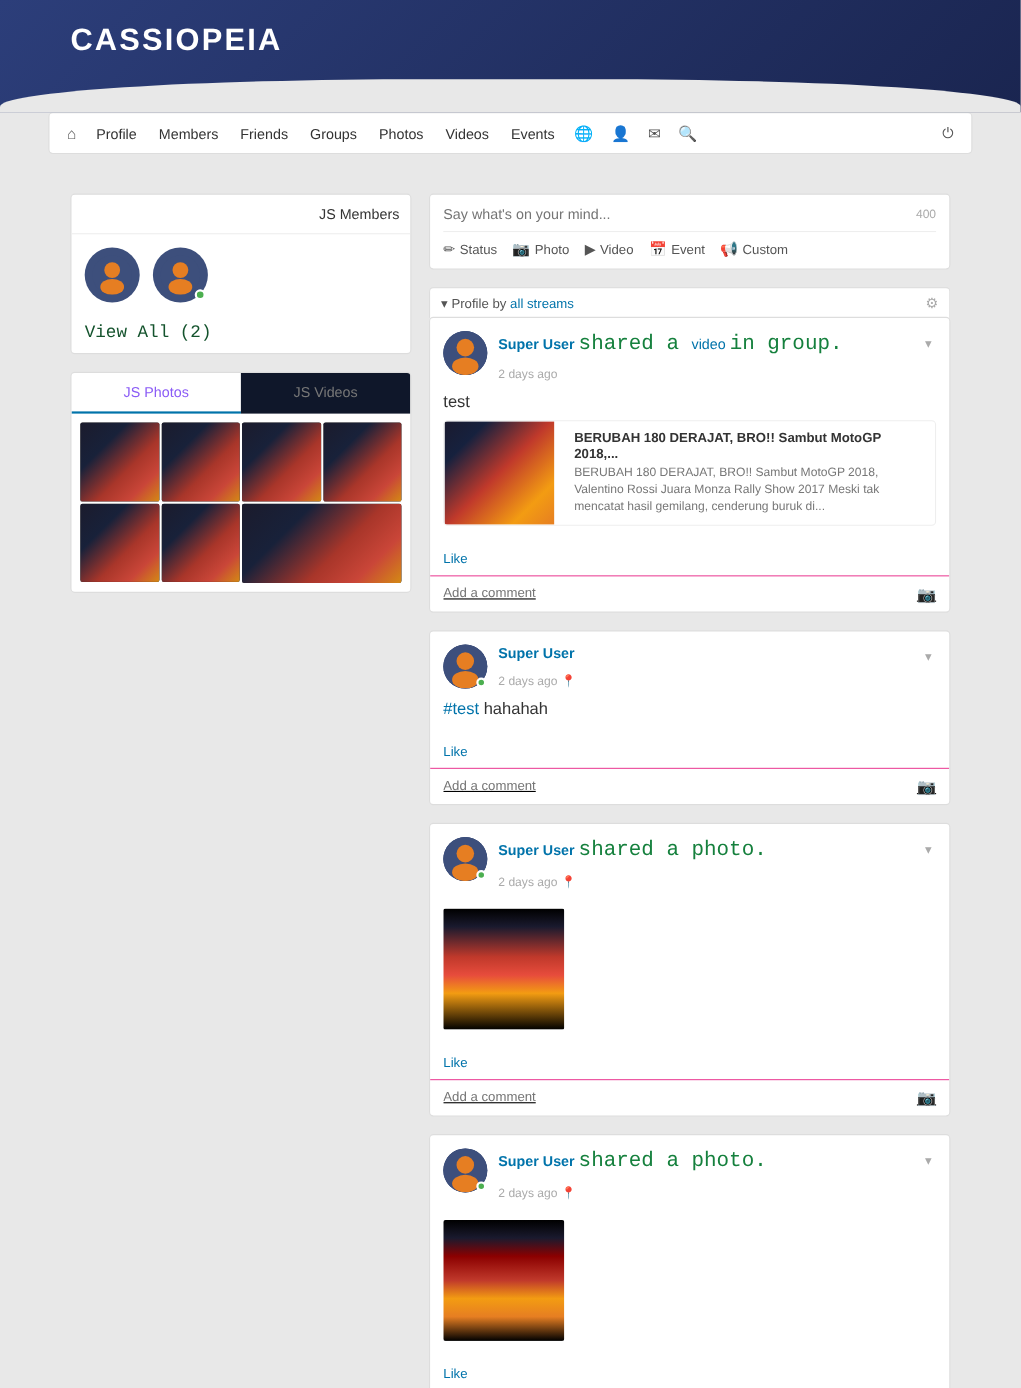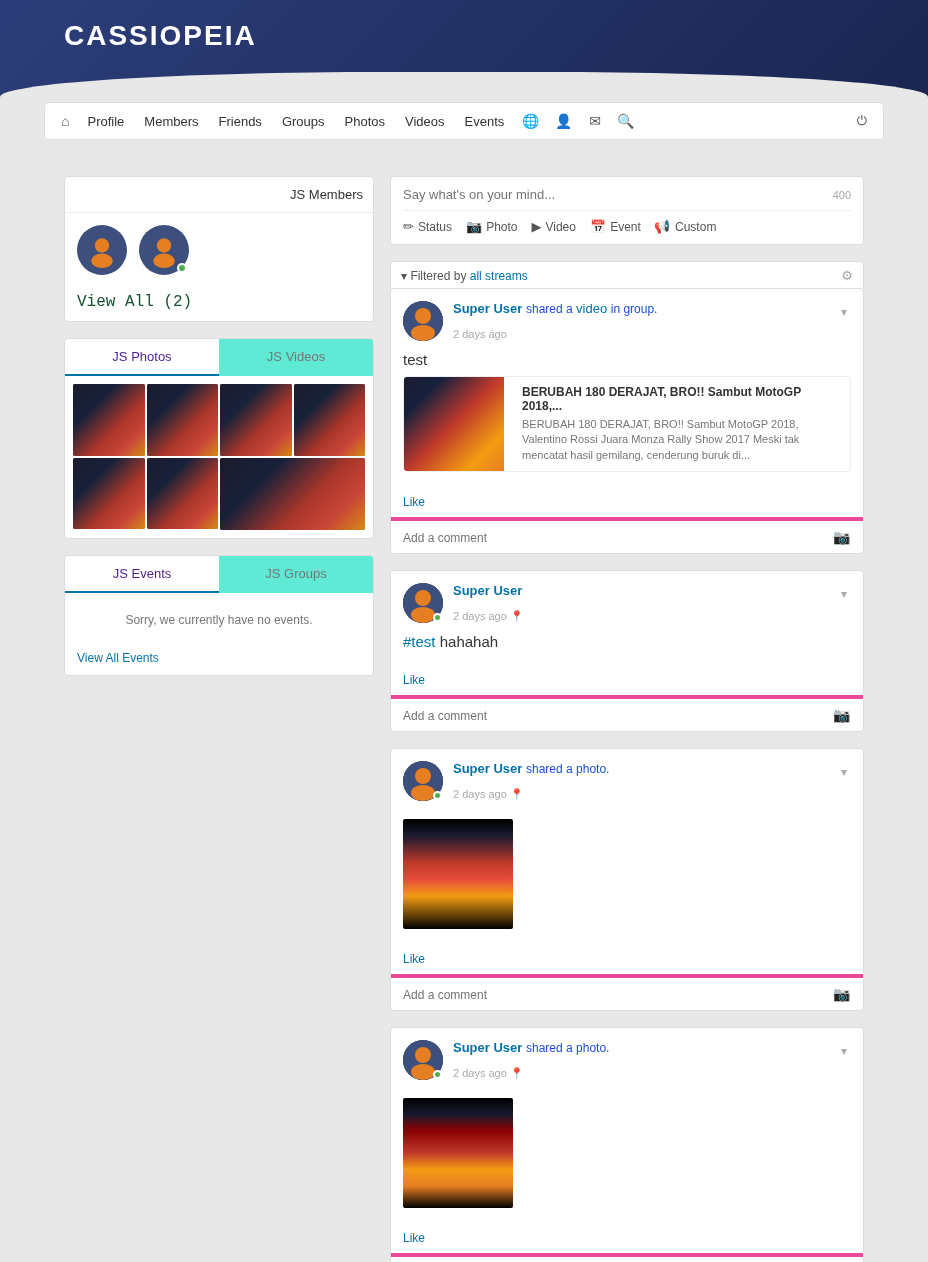--- a/index.html
+++ b/index.html
@@ -129,24 +129,24 @@
       flex: 1;
       text-align: center;
       padding: 10px;
       font-size: 13px;
       cursor: pointer;
       border-bottom: 2px solid transparent;
       color: #555;
     }
     .tab-btn.active {
       border-bottom: 2px solid #0073aa;
-      color: #4c1d95;
+      color: #8b5cf6;
     }
     .tab-btn.inactive {
-      background: #5eead4;
+      background: #0f172a;
       color: #777;
     }
 
     .photo-grid {
       display: grid;
       grid-template-columns: repeat(4, 1fr);
       gap: 2px;
       padding: 8px;
     }
     .photo-thumb {
@@ -293,21 +293,21 @@
       border-radius: 50%;
       border: 2px solid white;
       z-index: 1;
     }
     .post-meta { flex: 1; }
     .post-author {
       font-size: 13px;
       font-weight: bold;
       color: #0073aa;
     }
-    .post-action-text { color: #1d4ed8; font-size: 12px; }
+    .post-action-text { color: #15803d; font-size: 19px; font-family: Liberation Mono, monospace; }
     .post-action-link { color: #0073aa; }
     .post-timestamp {
       font-size: 11px;
       color: #aaa;
       margin-top: 12px;
     }
     .post-chevron {
       color: #aaa;
       font-size: 12px;
       cursor: pointer;
@@ -373,23 +373,24 @@
       padding: 4px 12px 8px;
     }
     .like-btn {
       color: #0073aa;
       font-size: 12px;
       cursor: pointer;
     }
 
     .comment-box {
       display: flex;
-      align-items: flex-end;
-      border-top: 4px solid #ec4899;
+      align-items: flex-start;
+      border-top: 1px solid #ec4899;
       padding: 8px 12px;
+      text-decoration: underline;
     }
     .comment-input {
       flex: 1;
       border: none;
       outline: none;
       font-size: 12px;
       color: #999;
       background: transparent;
     }
     .comment-camera { color: #bbb; font-size: 14px; cursor: pointer; }
@@ -491,28 +492,20 @@
             </div>
           <div class="photo-thumb">
               <div class="photo-thumb-inner"></div>
             </div>
           <div class="photo-thumb" style="grid-column: span 2;aspect-ratio:2;">
               <div class="photo-thumb-inner" style="height:100%;"></div>
             </div>
         </div>
       </div>
 
-      <div class="sidebar-card">
-        <div class="tab-header">
-          <div class="tab-btn active">JS Events</div>
-          <div class="tab-btn inactive">JS Groups</div>
-        </div>
-        <div class="no-events-msg">Sorry, we currently have no events.</div>
-        <a class="view-all-events">View All Events</a>
-      </div>
     </div>
 
     <div class="feed-area">
 
       <div class="composer-box">
         <div class="composer-input-row">
           <input class="composer-input" type="text" placeholder="Say what's on your mind..." style="">
           <span class="composer-count">400</span>
         </div>
         <div class="composer-actions">
@@ -535,21 +528,21 @@
           <div class="composer-action">
             <span class="composer-action-icon">📢</span>
             <span>Custom</span>
           </div>
         </div>
       </div>
 
       <div class="filter-bar">
         <span class="filter-text">
           <span>▾</span>
-          <span> Filtered by </span>
+          <span> Profile by </span>
           <a style="color:#0073aa;text-decoration:none;">all streams</a>
         </span>
         <span class="filter-gear">⚙</span>
       </div>
 
       <div class="post-card">
         <div class="post-header">
           <div class="post-avatar">
             <div class="post-avatar-inner">
               <svg viewBox="0 0 40 40" xmlns="http://www.w3.org/2000/svg" width="40" height="40">

